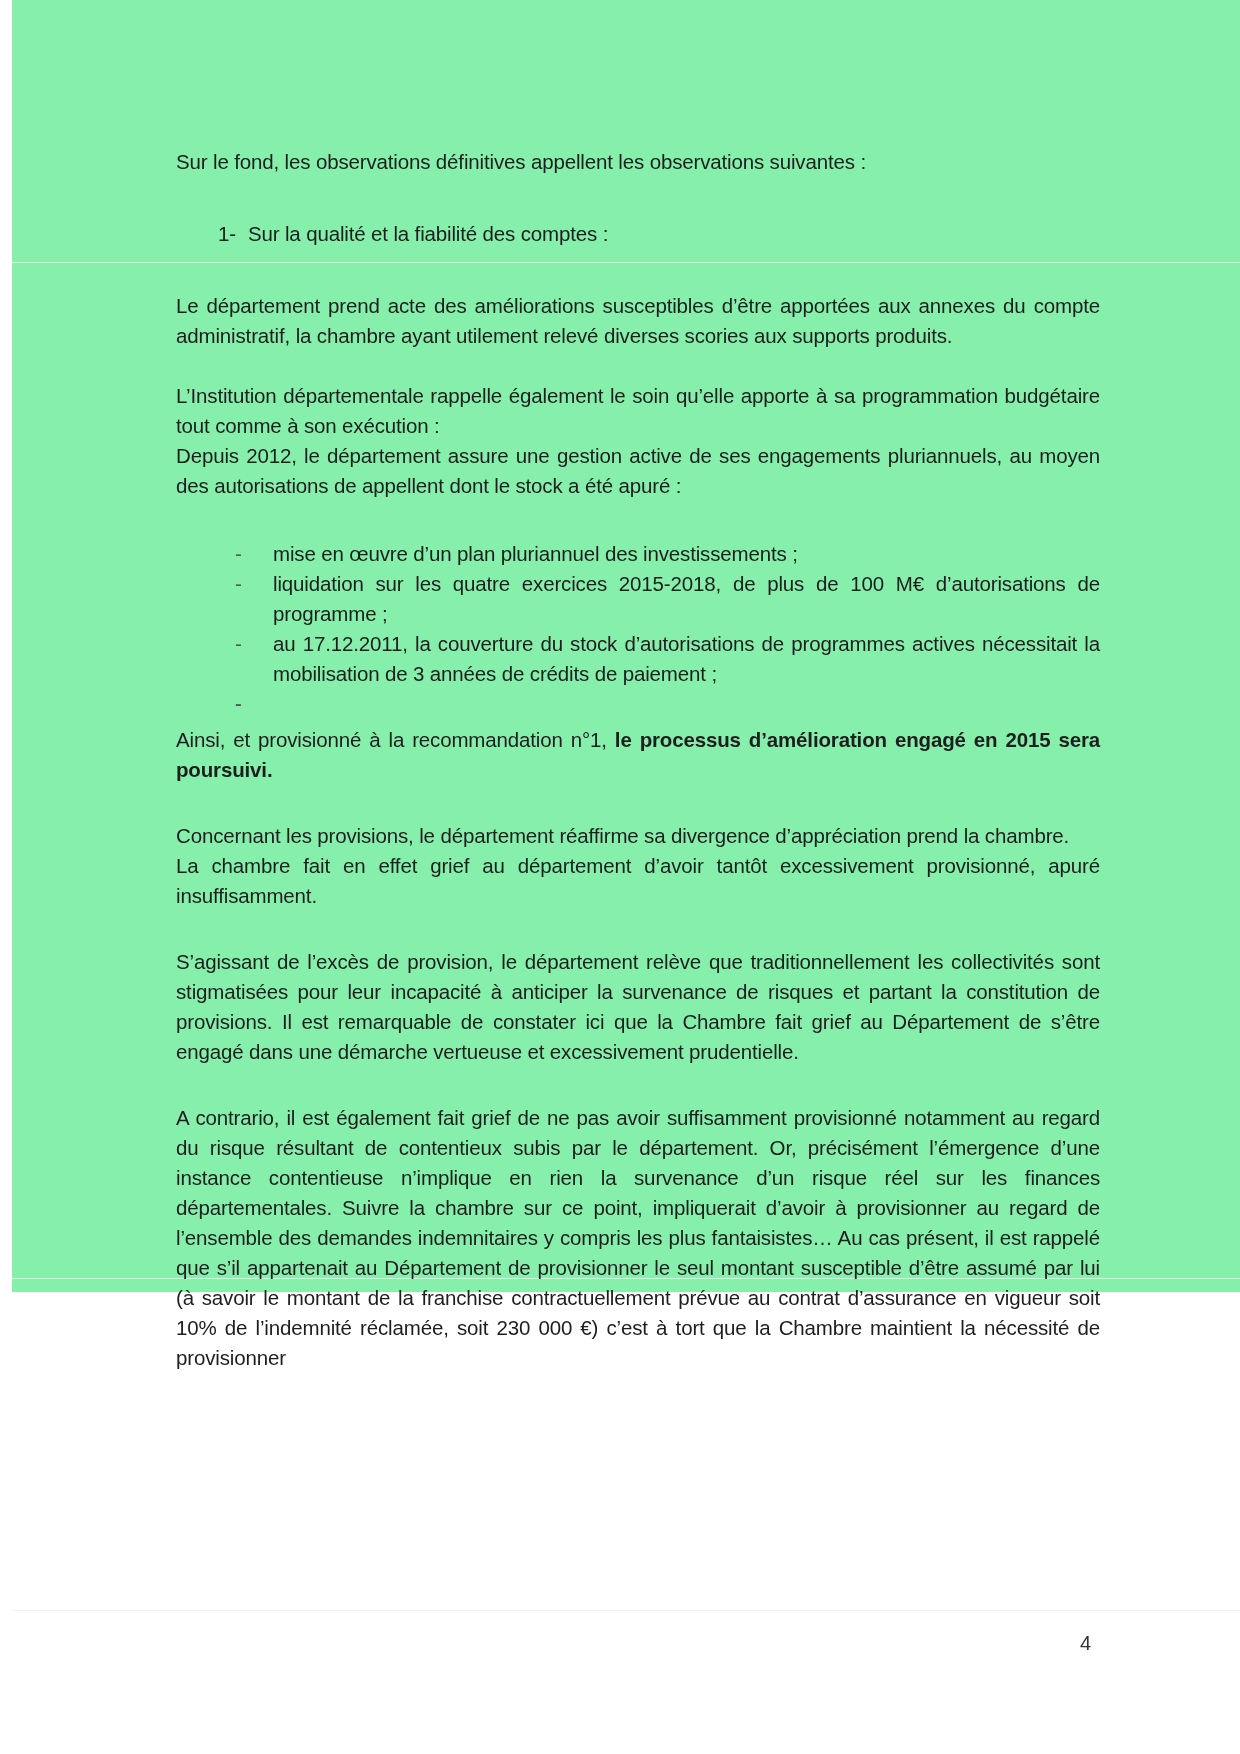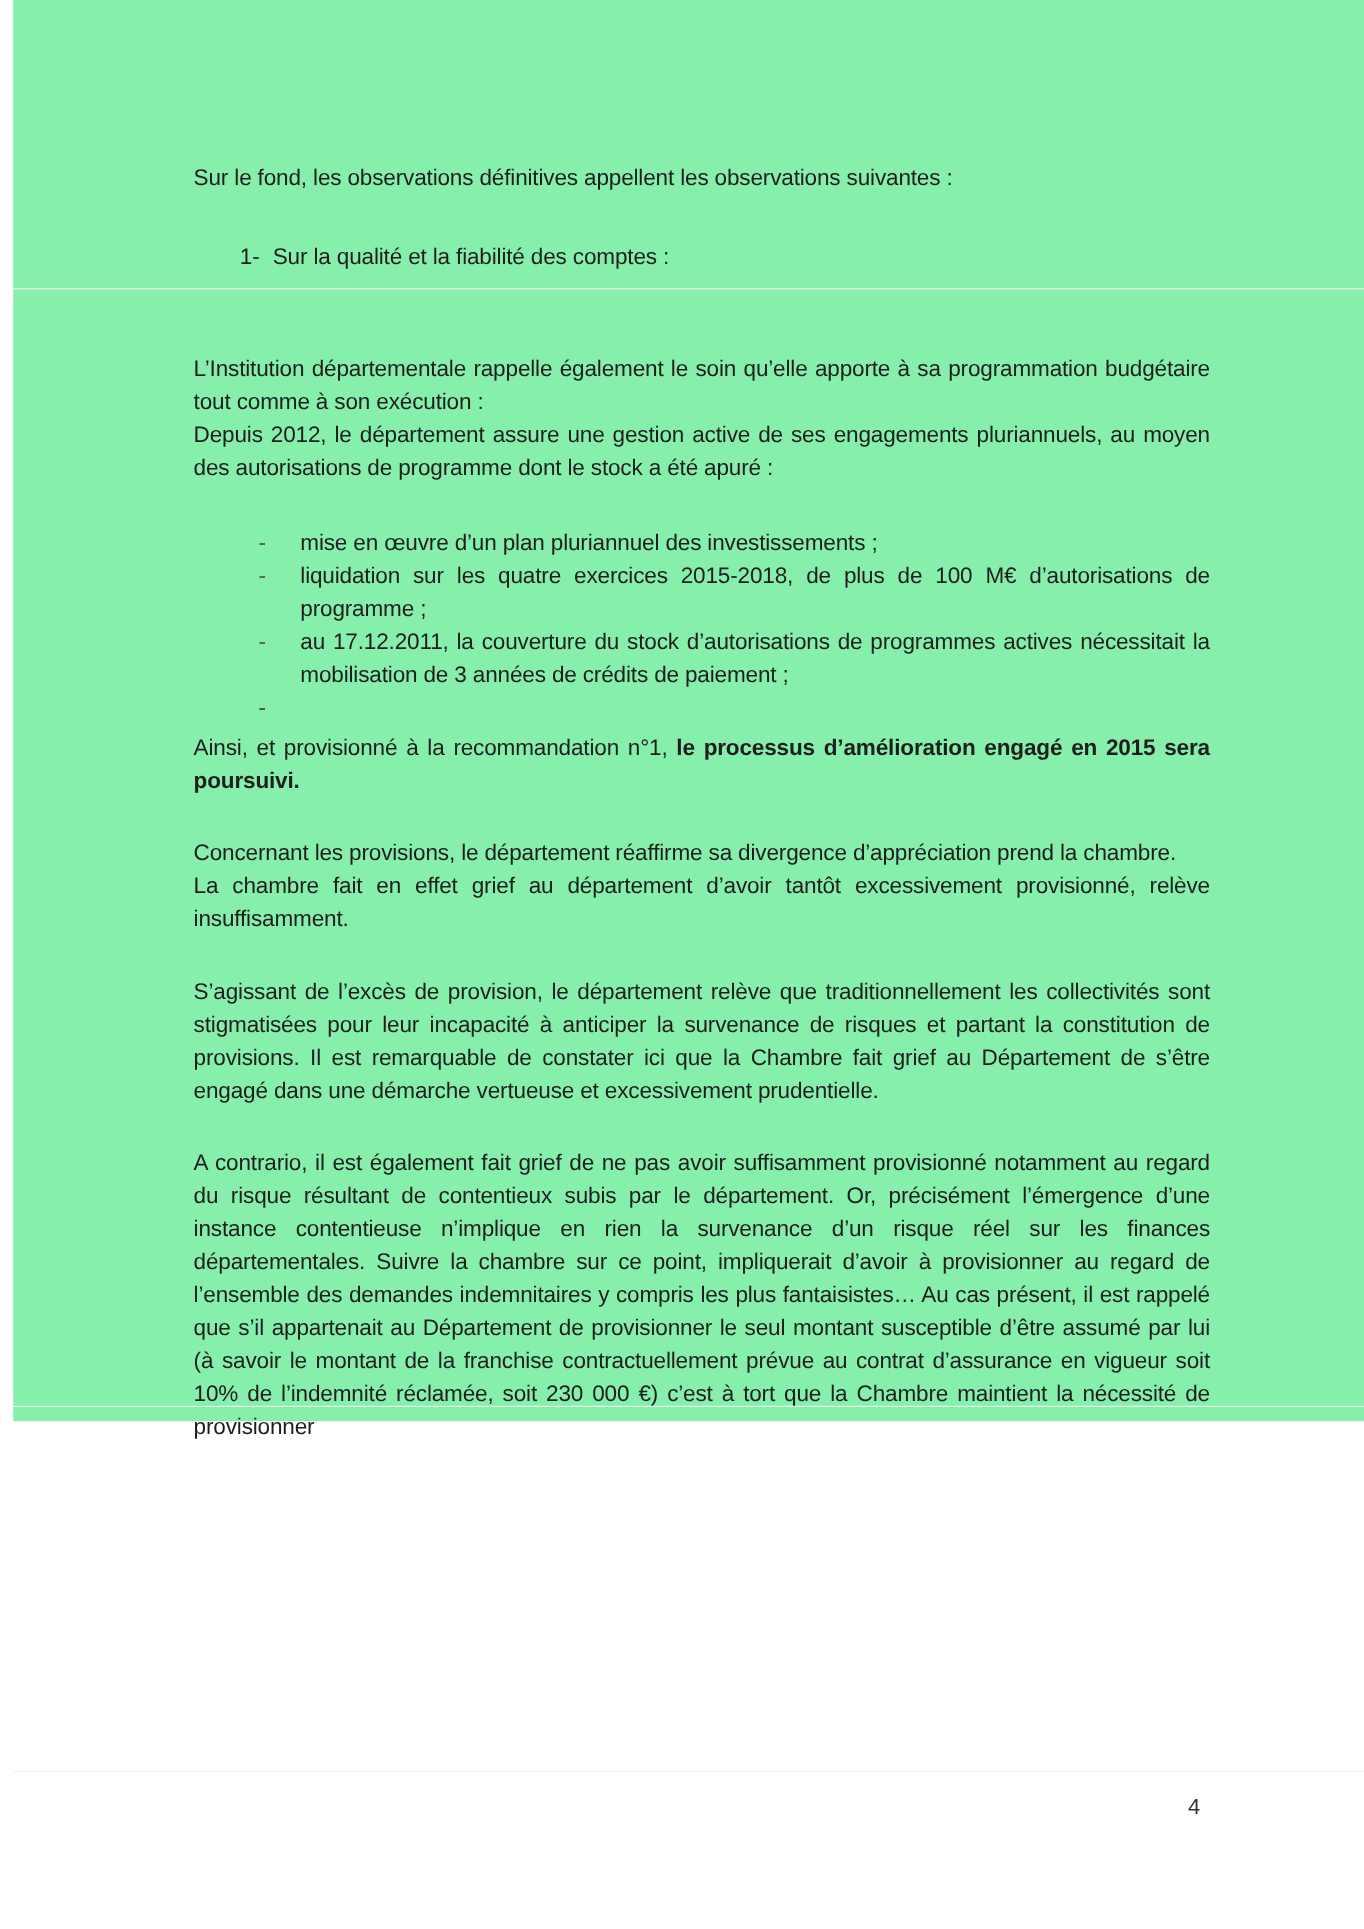--- a/index.html
+++ b/index.html
@@ -87,43 +87,44 @@
     <p>Sur le fond, les observations définitives appellent les observations suivantes :</p>
     <div class="gap"></div>
     <div class="gap-sm" style="height:12px;"></div>
 
     <p class="heading">
       <span class="num">1-</span><span>Sur la qualité et la fiabilité des comptes :</span>
     </p>
     <div class="gap"></div>
     <div style="height:12px;"></div>
 
+    <p>Le département prend acte des améliorations susceptibles d’être apportées aux annexes du compte administratif, la chambre ayant utilement relevé diverses scories aux supports produits.</p>
     <div class="gap"></div>
 
     <p>L’Institution départementale rappelle également le soin qu’elle apporte à sa programmation budgétaire tout comme à son exécution :</p>
-    <p>Depuis 2012, le département assure une gestion active de ses engagements pluriannuels, au moyen des autorisations de programme dont le stock a été apuré :</p>
+    <p>Depuis 2012, le département assure une gestion active de ses engagements pluriannuels, au moyen des autorisations de appellent dont le stock a été apuré :</p>
     <div class="gap"></div>
     <div style="height:8px;"></div>
 
     <ul class="bullets">
       <li><span class="dash">-</span><span>mise en œuvre d’un plan pluriannuel des investissements ;</span></li>
       <li><span class="dash">-</span><span>liquidation sur les quatre exercices 2015-2018, de plus de 100 M€ d’autorisations de programme ;</span></li>
       <li><span class="dash">-</span><span>au 17.12.2011, la couverture du stock d’autorisations de programmes actives nécessitait la mobilisation de 3 années de crédits de paiement ;</span></li>
       <li><span class="dash">-</span></li>
       <li><span class="dash">-</span></li>
     </ul>
     <div class="gap"></div>
     <div style="height:6px;"></div>
 
     <p><span>Ainsi, et provisionné à la recommandation n°1, </span><span class="bold">le processus d’amélioration engagé en 2015 sera poursuivi.</span></p>
     <div class="gap"></div>
     <div style="height:6px;"></div>
 
     <p>Concernant les provisions, le département réaffirme sa divergence d’appréciation prend la chambre.</p>
-    <p>La chambre fait en effet grief au département d’avoir tantôt excessivement provisionné, relève insuffisamment.</p>
+    <p>La chambre fait en effet grief au département d’avoir tantôt excessivement provisionné, apuré insuffisamment.</p>
     <div class="gap"></div>
     <div style="height:6px;"></div>
 
     <p>S’agissant de l’excès de provision, le département relève que traditionnellement les collectivités sont stigmatisées pour leur incapacité à anticiper la survenance de risques et partant la constitution de provisions. Il est remarquable de constater ici que la Chambre fait grief au Département de s’être engagé dans une démarche vertueuse et excessivement prudentielle.</p>
     <div class="gap"></div>
     <div style="height:6px;"></div>
 
     <p>A contrario, il est également fait grief de ne pas avoir suffisamment provisionné notamment au regard du risque résultant de contentieux subis par le département. Or, précisément l’émergence d’une instance contentieuse n’implique en rien la survenance d’un risque réel sur les finances départementales. Suivre la chambre sur ce point, impliquerait d’avoir à provisionner au regard de l’ensemble des demandes indemnitaires y compris les plus fantaisistes… Au cas présent, il est rappelé que s’il appartenait au Département de provisionner le seul montant susceptible d’être assumé par lui (à savoir le montant de la franchise contractuellement prévue au contrat d’assurance en vigueur soit 10% de l’indemnité réclamée, soit 230 000 €) c’est à tort que la Chambre maintient la nécessité de provisionner</p>
   </div>
 

